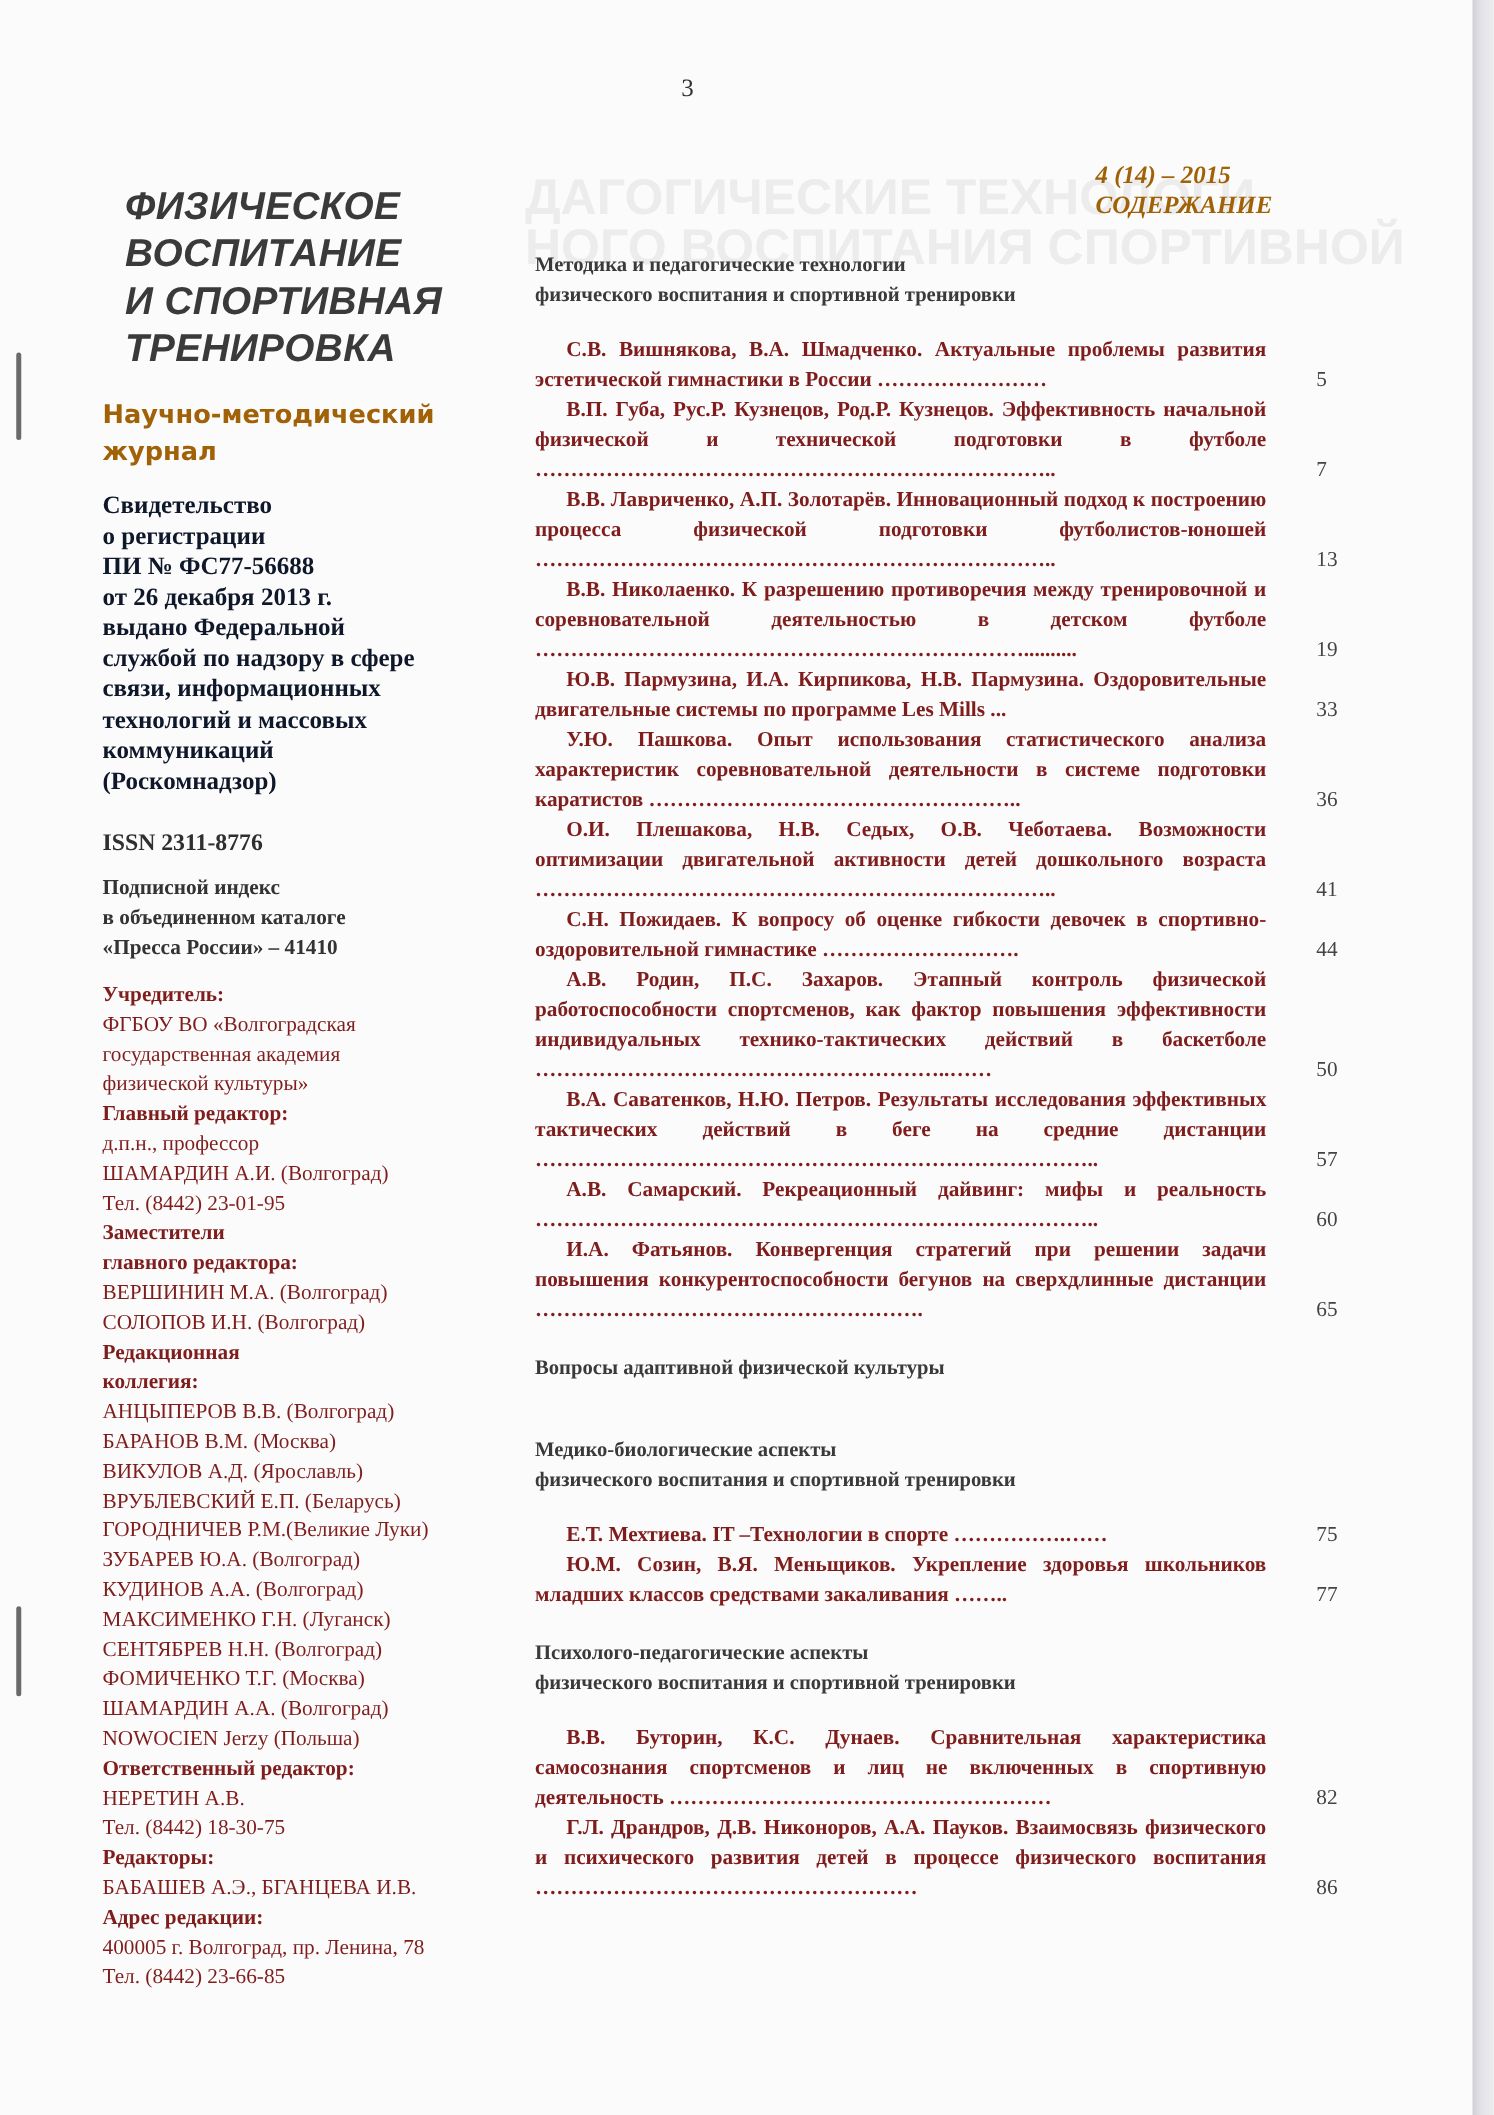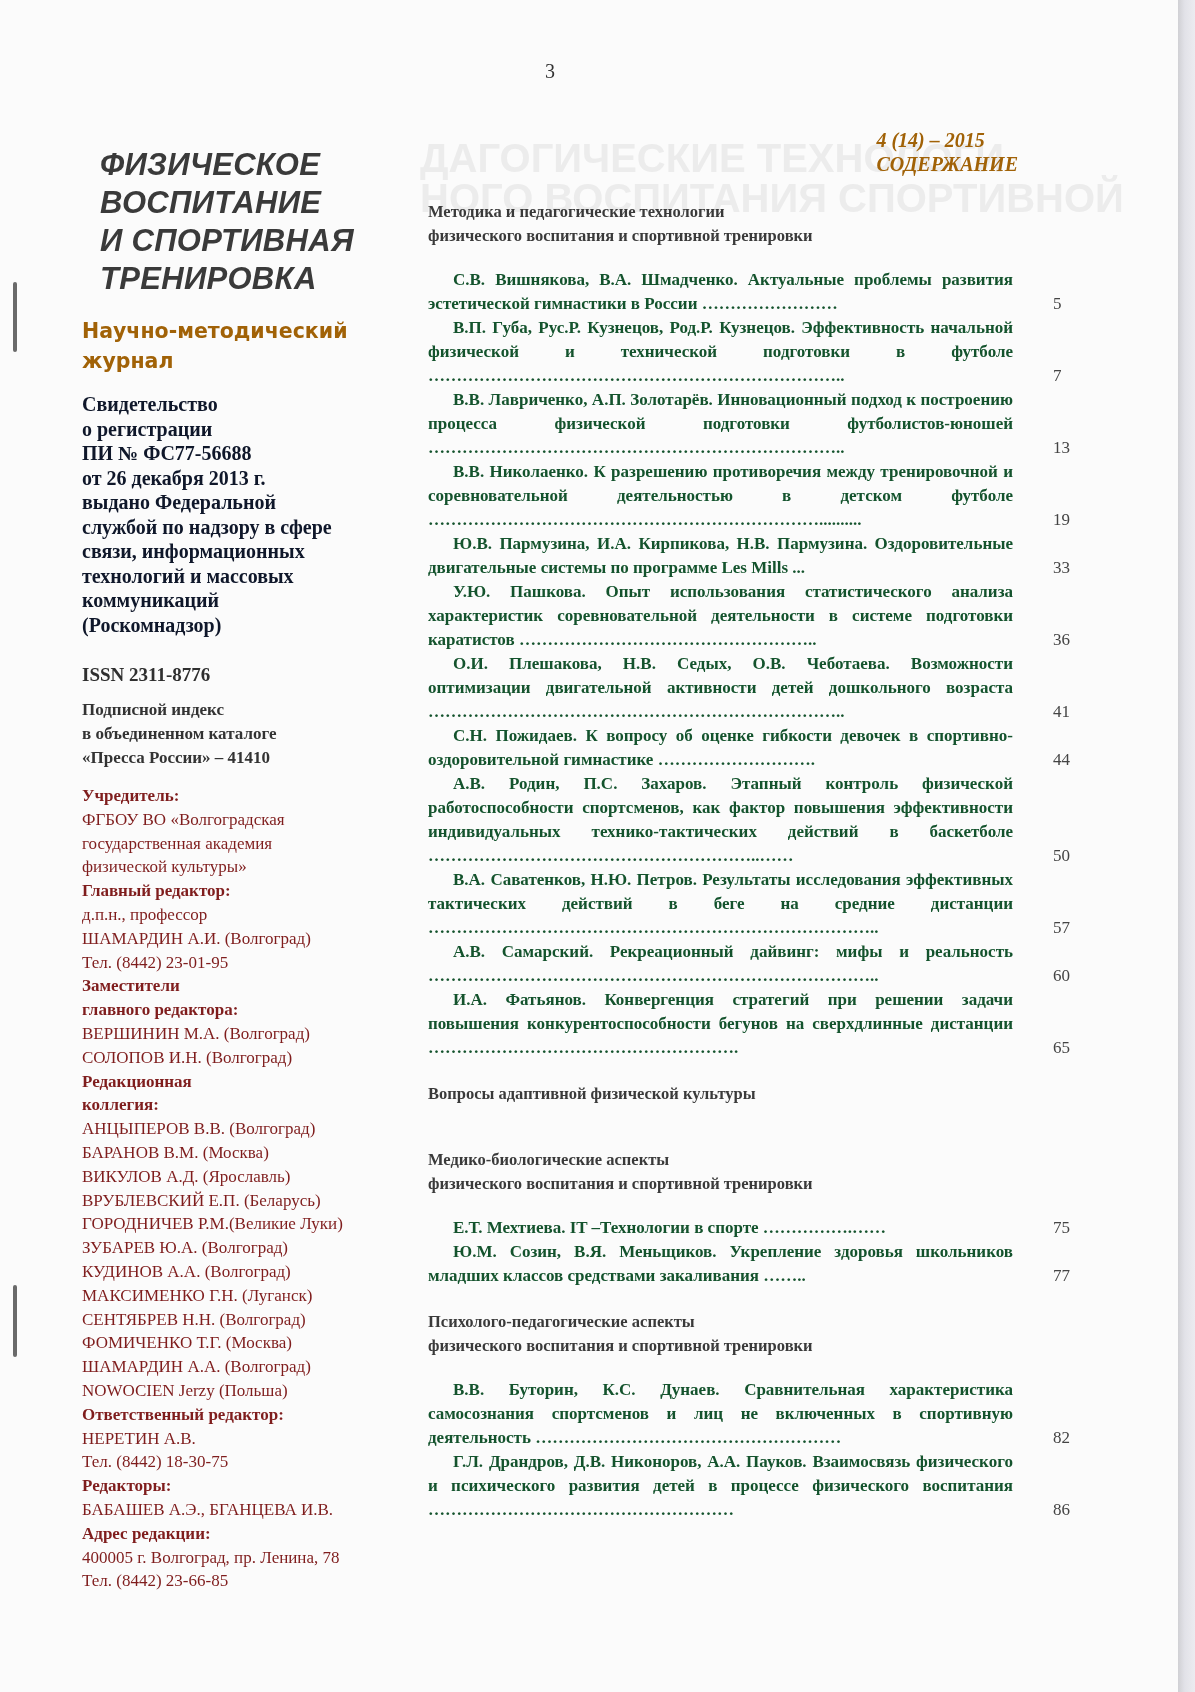--- a/index.html
+++ b/index.html
@@ -53,21 +53,21 @@
     font-weight:bold; font-style:italic; font-size:20px; line-height:24px; color:#a16207;
   }
   .toc { position:absolute; left:0; top:72px; width:590px; }
   .section-title {
     font-weight:bold; font-size:16.5px; line-height:24px; color:#3a3a3a;
     margin-bottom:20px;
   }
   .section-gap { height:22px; }
   .entry { position:relative; margin-bottom:0; }
   .entry-text {
-    font-weight:bold; font-size:17px; line-height:24px; color:#14532d;
+    font-weight:bold; font-size:17px; line-height:24px; color:#7f1d1d;
     text-align:justify; text-indent:25px; width:585px;
   }
   .entry-page {
     position:absolute; left:625px; bottom:0; font-size:17px; line-height:24px; color:#444;
     font-weight:normal;
   }
 </style>
 </head>
 <body>
 

